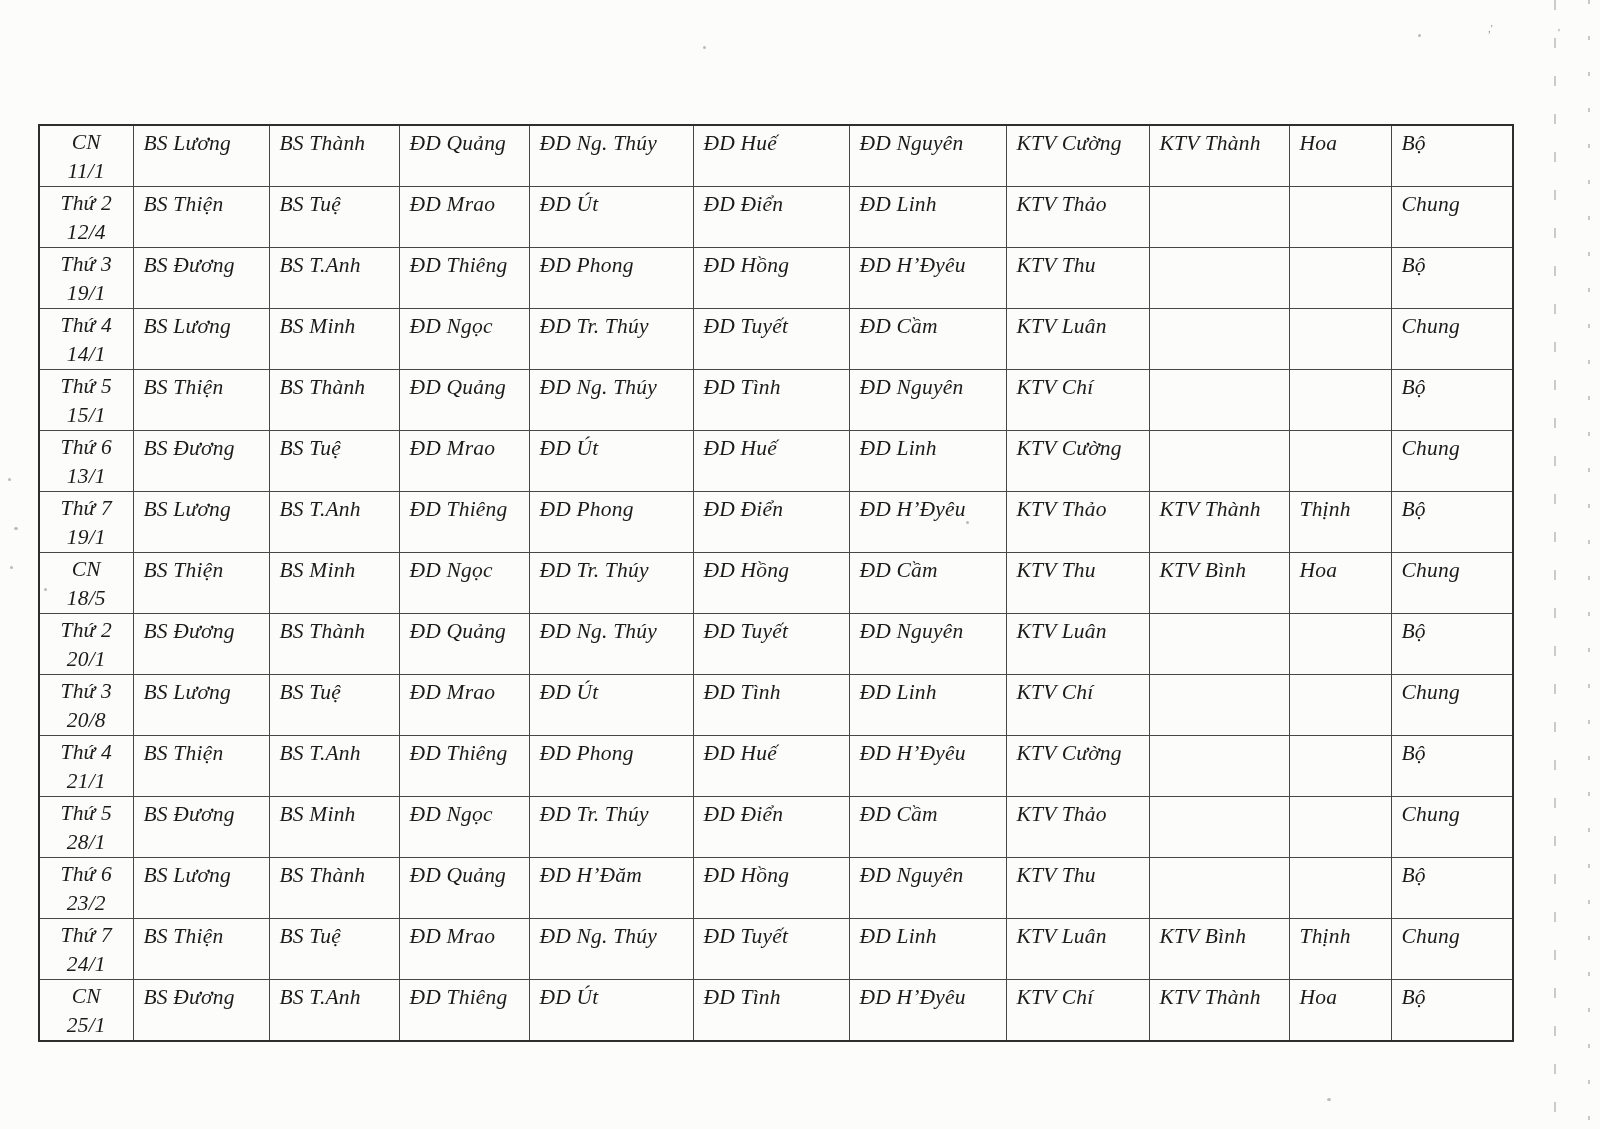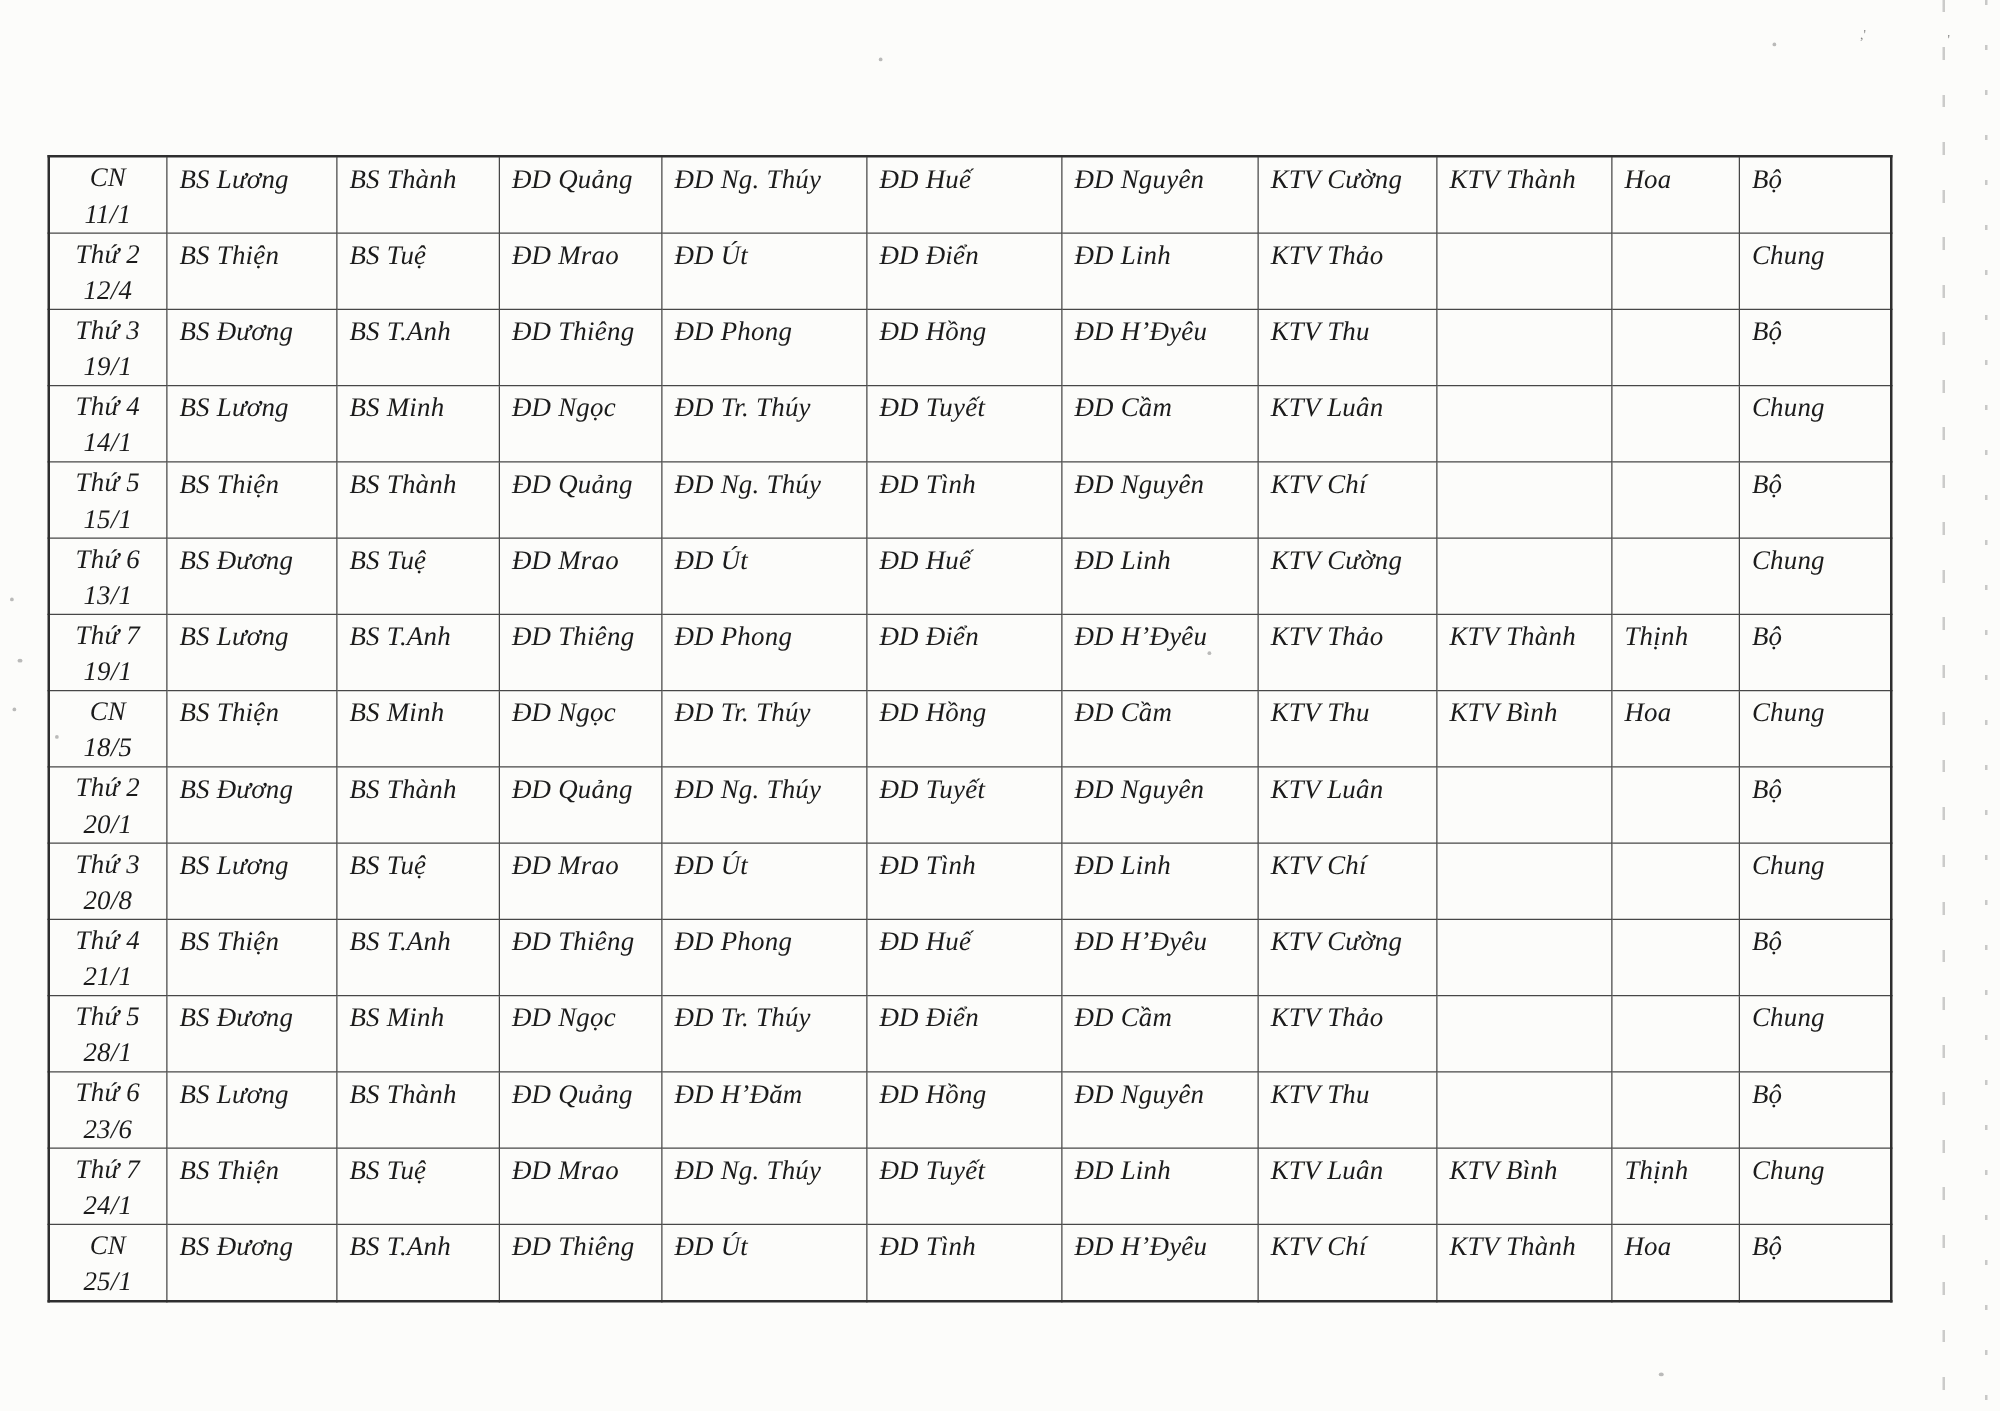--- a/index.html
+++ b/index.html
@@ -275,21 +275,21 @@
         <td>ĐD Điển</td>
         <td>ĐD Cầm</td>
         <td>KTV Thảo</td>
         <td></td>
         <td></td>
         <td>Chung</td>
       </tr>
       <tr>
         <td class="day">
           <div>Thứ 6</div>
-          <div>23/6</div>
+          <div>23/2</div>
         </td>
         <td>BS Lương</td>
         <td>BS Thành</td>
         <td>ĐD Quảng</td>
         <td>ĐD H’Đăm</td>
         <td>ĐD Hồng</td>
         <td>ĐD Nguyên</td>
         <td>KTV Thu</td>
         <td></td>
         <td></td>

